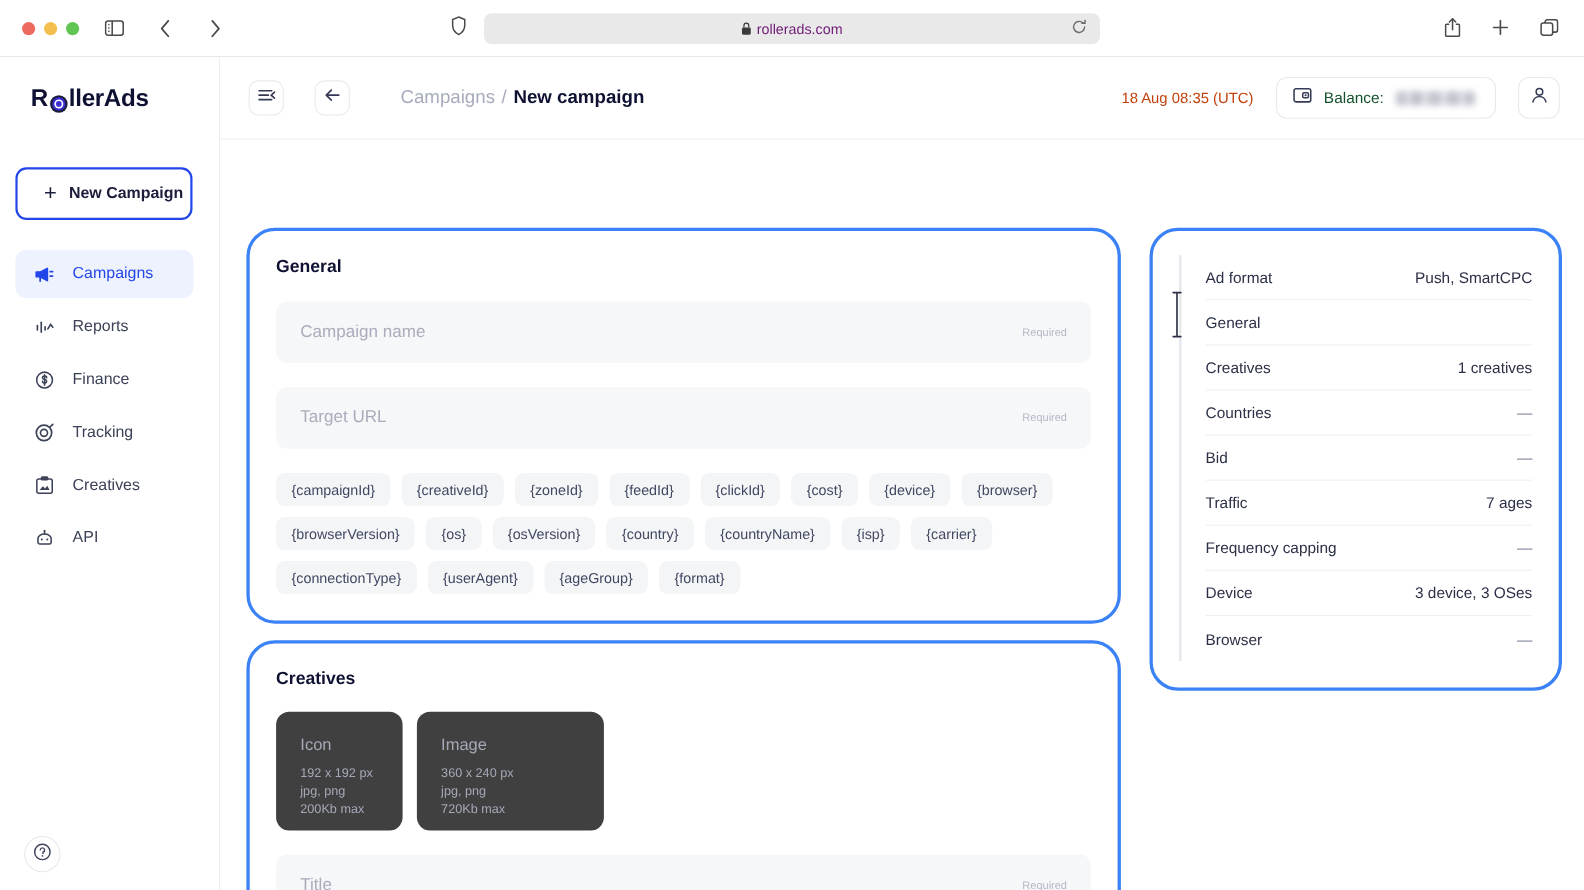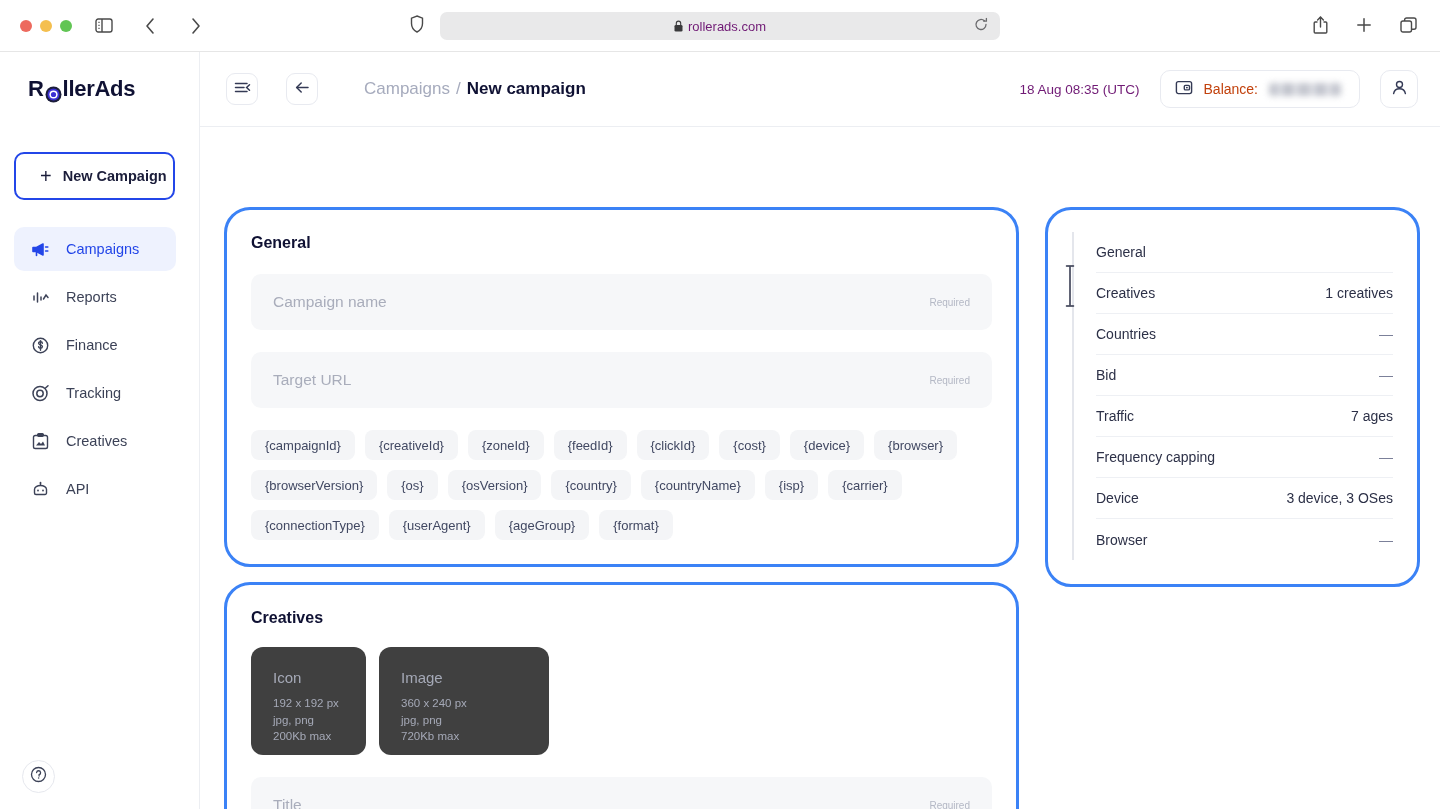--- a/index.html
+++ b/index.html
@@ -88,26 +88,26 @@
   }
   .topbar .icon-btn:first-of-type { margin-left: 26px; }
   .topbar .back-btn { margin-left: 28px; }
 
   .breadcrumb { margin-left: 46px; font-size: 17px; display: flex; align-items: baseline; gap: 6px; }
   .bc-parent { color: #a6abbd; font-weight: 500; cursor: pointer; }
   .bc-sep { color: #a6abbd; font-weight: 400; }
   .bc-current { color: #0f1133; font-weight: 700; }
 
   .topbar-right { position: absolute; right: 22px; display: flex; align-items: center; gap: 20px; }
-  .clock { font-size: 13.5px; color: #701a75; font-weight: 500; }
+  .clock { font-size: 13.5px; color: #c2410c; font-weight: 500; }
   .balance-pill {
     height: 38px; border: 1px solid #e8eaf0; border-radius: 10px; background: #fff;
     display: flex; align-items: center; gap: 11px; padding: 0 18px 0 14px; cursor: pointer;
   }
-  .balance-label { font-size: 14px; color: #c2410c; }
+  .balance-label { font-size: 14px; color: #14532d; }
   .balance-value {
     width: 72px; height: 13px; border-radius: 3px;
     background: linear-gradient(90deg,#b9bcc6 0 9px,#d9dbe2 9px 14px,#b3b6c1 14px 24px,#dcdee4 24px 29px,#b9bcc6 29px 41px,#dcdee4 41px 46px,#b6b9c4 46px 57px,#dedfe5 57px 62px,#b9bcc6 62px 72px);
     filter: blur(3px); opacity: .85;
   }
   .avatar-btn { width: 38px; height: 38px; border-radius: 10px; border: 1px solid #e8eaf0; background: #fff; display:flex; align-items:center; justify-content:center; color:#343a55; cursor: pointer; }
 
   
   .content { position: absolute; left: 200px; top: 75px; width: 1240px; height: 682px; background: #fff; overflow: hidden; }
 
@@ -454,20 +454,24 @@
           <span class="field-required">Required</span>
         </div>
 
       </div>
     </div>
 
     <div class="card contents-card">
       <div class="contents-list">
         <div class="rail"></div>
         <div class="contents-row">
+          <span class="cr-label">Ad format</span>
+          <span class="cr-value">Push, SmartCPC</span>
+        </div>
+        <div class="contents-row">
           <span class="cr-label">General</span>
           <span class="cr-value"></span>
         </div>
         <div class="contents-row">
           <span class="cr-label">Creatives</span>
           <span class="cr-value">1 creatives</span>
         </div>
         <div class="contents-row">
           <span class="cr-label">Countries</span>
           <span class="cr-value dash">—</span>

